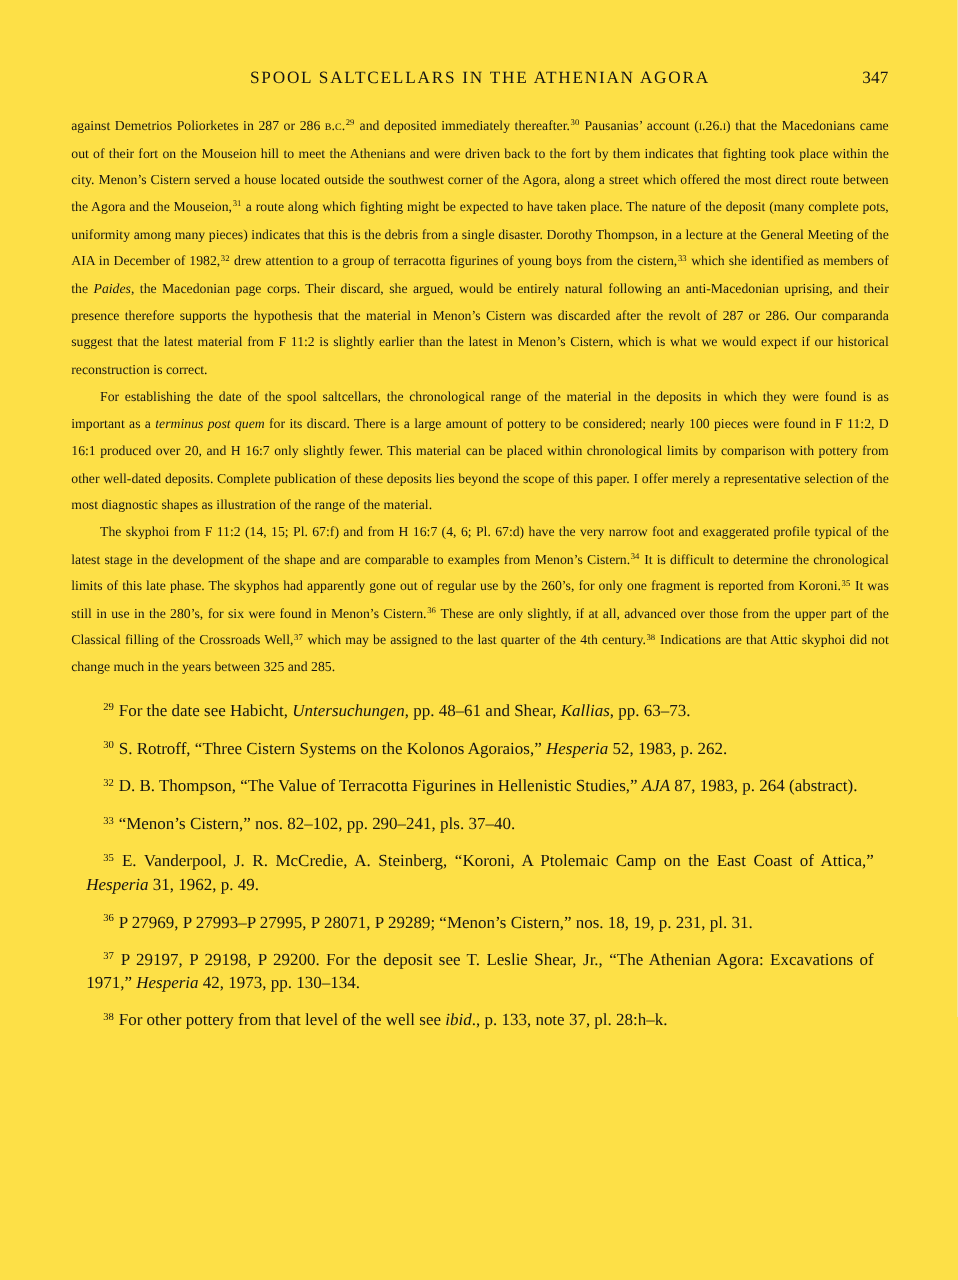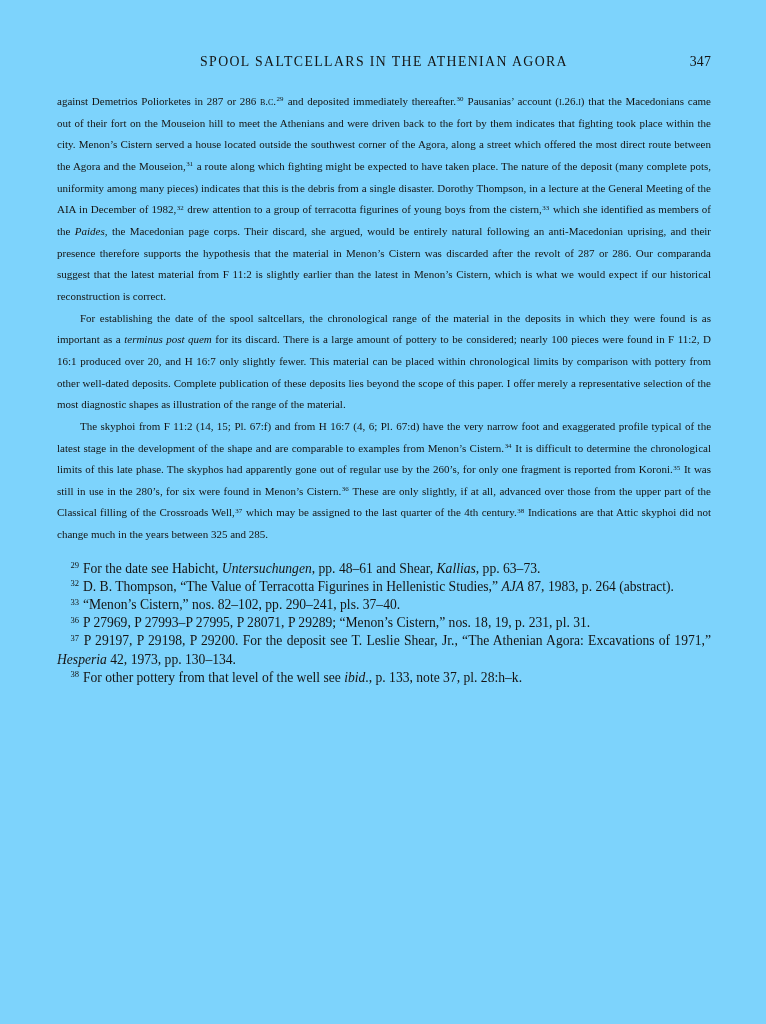--- a/index.html
+++ b/index.html
@@ -4,21 +4,21 @@
 <style>
   html, body {
     margin: 0;
     padding: 0;
     background: #e8e8e6;
   }
   .page {
     position: relative;
     width: 766px;
     height: 1024px;
-    background: #7dd3fc;
+    background: #fde047;
     overflow: hidden;
     font-family: "Liberation Serif", serif;
     color: #151413;
   }
   .content {
     position: absolute;
     left: 57px;
     top: 54px;
     width: 654px;
   }
@@ -49,21 +49,21 @@
   .para.indent {
     text-indent: 23px;
   }
   .footnotes {
     margin-top: 14px;
     font-size: 13.6px;
     line-height: 18.15px;
     text-align: justify;
   }
   .fn {
-    margin: 0;
+    margin: 12px;
     text-indent: 13px;
   }
   .seg-i { font-style: italic; }
   .seg-b { font-weight: normal; }
   .seg-sc { font-variant: small-caps; }
   .seg-sup {
     font-size: 0.63em;
     line-height: 0;
     position: relative;
     top: -0.52em;
@@ -82,21 +82,23 @@
     </div>
 
     <div class="body-text">
       <p class="para"><span>against Demetrios Poliorketes in 287 or 286 </span><span class="seg-sc">b.c.</span><span class="seg-sup">29</span><span> and deposited immediately thereafter.</span><span class="seg-sup">30</span><span> Pausanias’ account (</span><span class="seg-sc">i.26.i</span><span>) that the Macedonians came out of their fort on the Mouseion hill to meet the Athenians and were driven back to the fort by them indicates that fighting took place within the city. Menon’s Cistern served a house located outside the southwest corner of the Agora, along a street which offered the most direct route between the Agora and the Mouseion,</span><span class="seg-sup">31</span><span> a route along which fighting might be expected to have taken place. The nature of the deposit (many complete pots, uniformity among many pieces) indicates that this is the debris from a single disaster. Dorothy Thompson, in a lecture at the General Meeting of the AIA in December of 1982,</span><span class="seg-sup">32</span><span> drew attention to a group of terracotta figurines of young boys from the cistern,</span><span class="seg-sup">33</span><span> which she identified as members of the </span><span class="seg-i">Paides</span><span>, the Macedonian page corps. Their discard, she argued, would be entirely natural following an anti-Macedonian uprising, and their presence therefore supports the hypothesis that the material in Menon’s Cistern was discarded after the revolt of 287 or 286. Our comparanda suggest that the latest material from F 11:2 is slightly earlier than the latest in Menon’s Cistern, which is what we would expect if our historical reconstruction is correct.</span></p>
       <p class="para indent"><span>For establishing the date of the spool saltcellars, the chronological range of the material in the deposits in which they were found is as important as a </span><span class="seg-i">terminus post quem</span><span> for its discard. There is a large amount of pottery to be considered; nearly 100 pieces were found in F 11:2, D 16:1 produced over 20, and H 16:7 only slightly fewer. This material can be placed within chronological limits by comparison with pottery from other well-dated deposits. Complete publication of these deposits lies beyond the scope of this paper. I offer merely a representative selection of the most diagnostic shapes as illustration of the range of the material.</span></p>
       <p class="para indent"><span>The skyphoi from F 11:2 (</span><span class="seg-b">14</span><span>, </span><span class="seg-b">15</span><span>; Pl. 67:f) and from H 16:7 (</span><span class="seg-b">4</span><span>, </span><span class="seg-b">6</span><span>; Pl. 67:d) have the very narrow foot and exaggerated profile typical of the latest stage in the development of the shape and are comparable to examples from Menon’s Cistern.</span><span class="seg-sup">34</span><span> It is difficult to determine the chronological limits of this late phase. The skyphos had apparently gone out of regular use by the 260’s, for only one fragment is reported from Koroni.</span><span class="seg-sup">35</span><span> It was still in use in the 280’s, for six were found in Menon’s Cistern.</span><span class="seg-sup">36</span><span> These are only slightly, if at all, advanced over those from the upper part of the Classical filling of the Crossroads Well,</span><span class="seg-sup">37</span><span> which may be assigned to the last quarter of the 4th century.</span><span class="seg-sup">38</span><span> Indications are that Attic skyphoi did not change much in the years between 325 and 285.</span></p>
     </div>
 
     <div class="footnotes">
       <p class="fn"><span class="seg-sup">29</span><span> For the date see Habicht, </span><span class="seg-i">Untersuchungen</span><span>, pp. 48–61 and Shear, </span><span class="seg-i">Kallias</span><span>, pp. 63–73.</span></p>
+      <p class="fn"><span class="seg-sup">30</span><span> S. Rotroff, “Three Cistern Systems on the Kolonos Agoraios,” </span><span class="seg-i">Hesperia</span><span> 52, 1983, p. 262.</span></p>
       <p class="fn"><span class="seg-sup">32</span><span> D. B. Thompson, “The Value of Terracotta Figurines in Hellenistic Studies,” </span><span class="seg-i">AJA</span><span> 87, 1983, p. 264 (abstract).</span></p>
       <p class="fn"><span class="seg-sup">33</span><span> “Menon’s Cistern,” nos. 82–102, pp. 290–241, pls. 37–40.</span></p>
+      <p class="fn"><span class="seg-sup">35</span><span> E. Vanderpool, J. R. McCredie, A. Steinberg, “Koroni, A Ptolemaic Camp on the East Coast of Attica,” </span><span class="seg-i">Hesperia</span><span> 31, 1962, p. 49.</span></p>
       <p class="fn"><span class="seg-sup">36</span><span> P 27969, P 27993–P 27995, P 28071, P 29289; “Menon’s Cistern,” nos. 18, 19, p. 231, pl. 31.</span></p>
       <p class="fn"><span class="seg-sup">37</span><span> P 29197, P 29198, P 29200. For the deposit see T. Leslie Shear, Jr., “The Athenian Agora: Excavations of 1971,” </span><span class="seg-i">Hesperia</span><span> 42, 1973, pp. 130–134.</span></p>
       <p class="fn"><span class="seg-sup">38</span><span> For other pottery from that level of the well see </span><span class="seg-i">ibid</span><span>., p. 133, note 37, pl. 28:h–k.</span></p>
     </div>
 
   </div>
 </div>
 
 </body></html>

